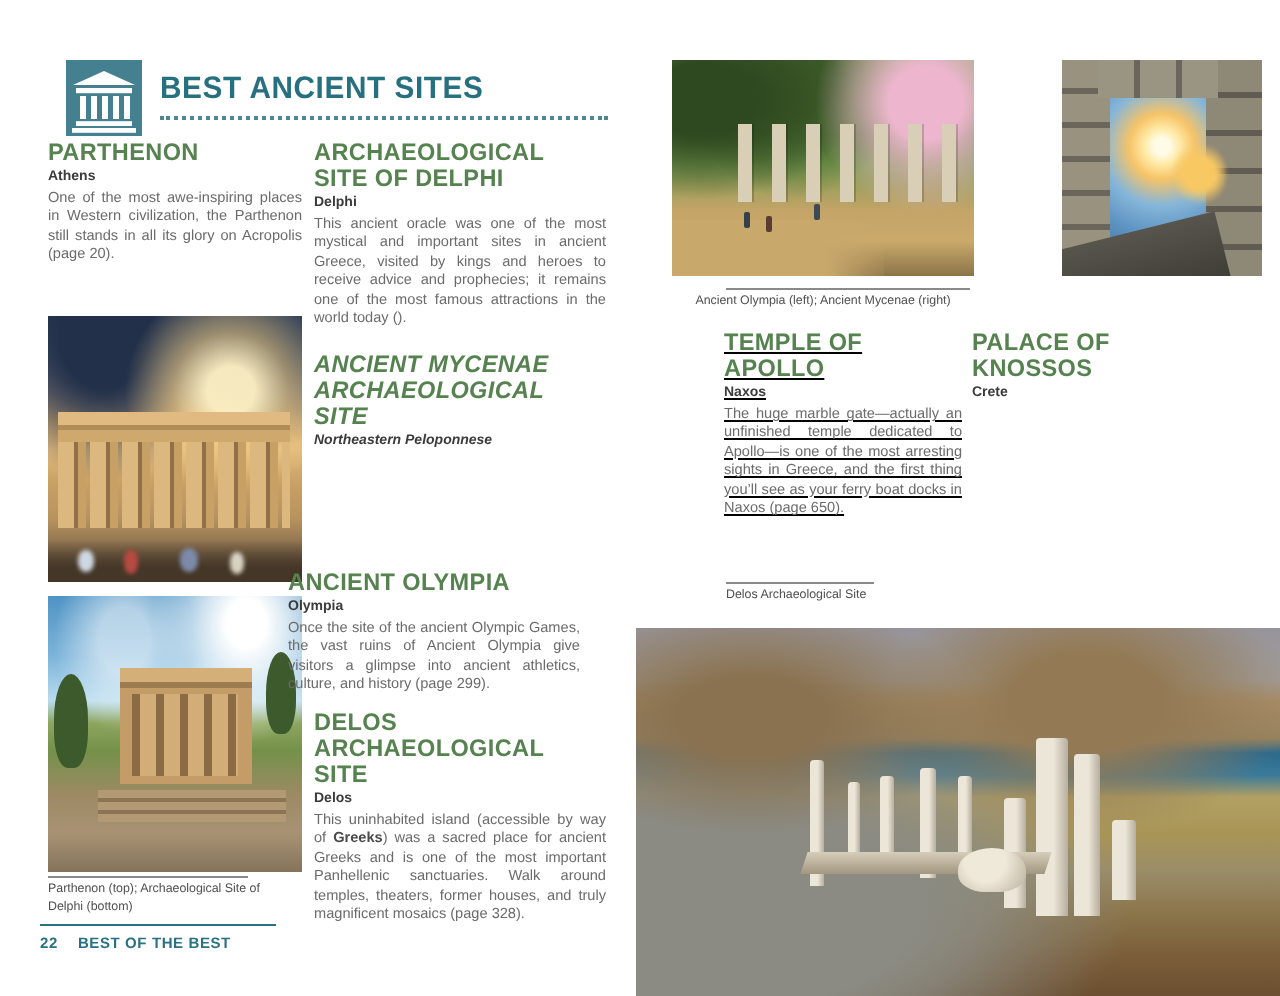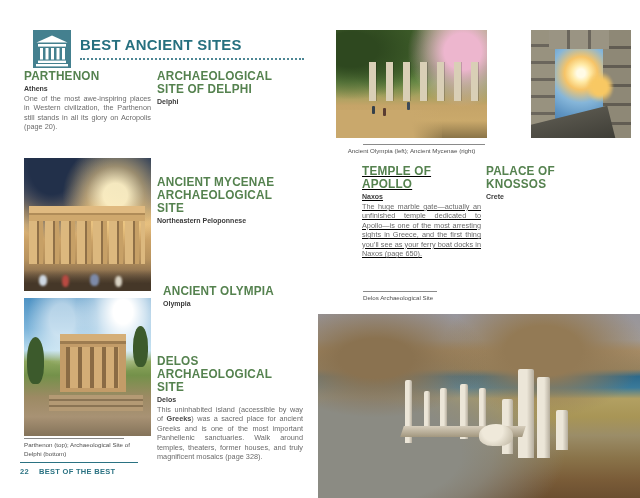--- a/index.html
+++ b/index.html
@@ -147,30 +147,32 @@
 <div class="abs caption" style="left:24px;top:441px;width:118px;">Parthenon (top); Archaeological Site of Delphi (bottom)</div>
 
 <div class="abs footer-line"></div>
 <div class="abs footer">
   <span class="pg">22</span><span>BEST OF THE BEST</span>
 </div>
 
 <div class="sec" style="left:157px;top:70px;width:146px;">
   <h3 style="width:120px;">ARCHAEOLOGICAL SITE OF DELPHI</h3>
   <div class="loc">Delphi</div>
-</div>
-
-<div class="sec" style="left:157px;top:176px;width:146px;">
+  <p class="body">This ancient oracle was one of the most mystical and important sites in ancient Greece, visited by kings and heroes to receive advice and prophecies; it remains one of the most famous attractions in the world today ().</p>
+</div>
+
+<div class="sec" style="left:157px;top:176px;width:146px;font-style:italic;">
   <h3 style="width:125px;">ANCIENT MYCENAE ARCHAEOLOGICAL SITE</h3>
   <div class="loc">Northeastern Peloponnese</div>
 </div>
 
-<div class="sec" style="left:163px;top:285px;width:146px;">
+<div class="sec" style="left:144px;top:285px;width:146px;">
   <h3>ANCIENT OLYMPIA</h3>
   <div class="loc">Olympia</div>
+  <p class="body">Once the site of the ancient Olympic Games, the vast ruins of Ancient Olympia give visitors a glimpse into ancient athletics, culture, and history (page 299).</p>
 </div>
 
 <div class="sec" style="left:157px;top:355px;width:146px;">
   <h3 style="width:112px;">DELOS ARCHAEOLOGICAL SITE</h3>
   <div class="loc">Delos</div>
   <p class="body"><span>This uninhabited island (accessible by way of </span><b>Greeks</b><span>) was a sacred place for ancient Greeks and is one of the most important Panhellenic sanctuaries. Walk around temples, theaters, former houses, and truly magnificent mosaics (page 328).</span></p>
 </div>
 
 <div class="photo ph-olympia">
   <div class="colrow"></div>

